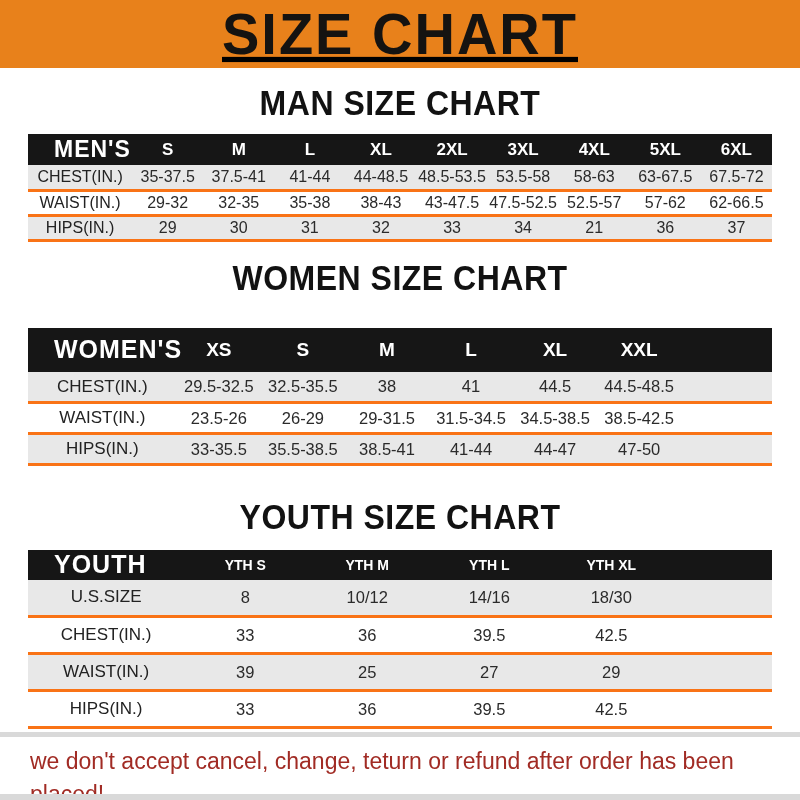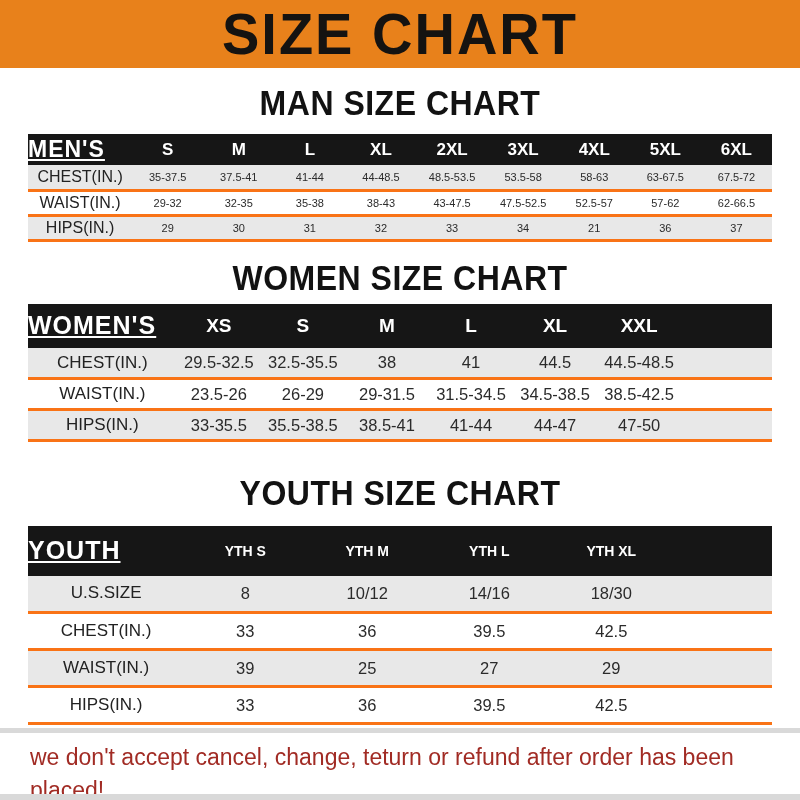--- a/index.html
+++ b/index.html
@@ -5,65 +5,65 @@
   * { margin:0; padding:0; box-sizing:border-box; }
   html,body { background:#ffffff; }
   .page {
     width:800px; height:800px; position:relative; overflow:hidden;
     background:#ffffff; font-family:"Liberation Sans", sans-serif;
     margin:0 auto;
   }
   
   .banner {
     height:68px; background:#E8811B;
-    display:flex; align-items:center; justify-content:center;
+    display:flex; align-items:center; justify-content:center;text-decoration:underline;
   }
   .banner-title {
     font-size:56px; font-weight:bold; color:#151311;
     letter-spacing:2px; transform:scaleY(1.04); line-height:1;
   }
   
   .section-heading {
     text-align:center; font-weight:bold; color:#121212;
     font-size:32px; letter-spacing:0.5px; transform:scaleY(1.08);
     line-height:1.1;
   }
   .heading-man   { margin-top:18px; }
   .heading-women { margin-top:19px; }
   .heading-youth { margin-top:34px; }
   
   table {
     width:744px; margin:0 auto; border-collapse:collapse; table-layout:fixed;
   }
   .tbl-man   { margin-top:13px; }
-  .tbl-women { margin-top:8px; }
+  .tbl-women { margin-top:32px; }
   .tbl-youth { margin-top:14px; }
   thead tr { background:#161616; color:#ffffff; }
   .tbl-man thead tr   { height:31px; }
   .tbl-women thead tr { height:44px; }
-  .tbl-youth thead tr { height:50px; }
+  .tbl-youth thead tr { height:30px; }
   th.grp {
-    text-align:left; font-weight:bold;
-    letter-spacing:1px; white-space:nowrap;text-decoration:underline;
+    text-align:left; padding-left:26px; font-weight:bold;
+    letter-spacing:1px; white-space:nowrap;
   }
   .tbl-man   th.grp { font-size:23px; }
   .tbl-women th.grp { font-size:25px; }
   .tbl-youth th.grp { font-size:25px; }
   th.size { font-weight:600; text-align:center; }
   .tbl-man   th.size { font-size:17px; }
   .tbl-women th.size { font-size:19px; }
   .tbl-youth th.size { font-size:14px; }
   tbody tr { border-bottom:3px solid #f97316; }
   tbody tr:nth-child(odd)  { background:#e8e8e8; }
   tbody tr:nth-child(even) { background:#ffffff; }
   .tbl-man   tbody tr { height:25px; }
   .tbl-women tbody tr { height:31px; }
   .tbl-youth tbody tr { height:37px; }
   td { text-align:center; color:#2b2b2b; white-space:nowrap; }
-  .tbl-man   td { font-size:11px; }
+  .tbl-man   td { font-size:16px; }
   .tbl-women td { font-size:16.5px; }
   .tbl-youth td { font-size:16.5px; }
   td.lbl { font-size:16px; color:#222222; }
   .tbl-women td.lbl, .tbl-youth td.lbl { font-size:17px; }
   
   .divider { height:5px; background:#d9d9d9; margin-top:3px; }
   .footer-note {
     padding:8px 10px 0 30px; color:#A12B24;
     font-size:23px; line-height:33px; letter-spacing:0px;
   }

